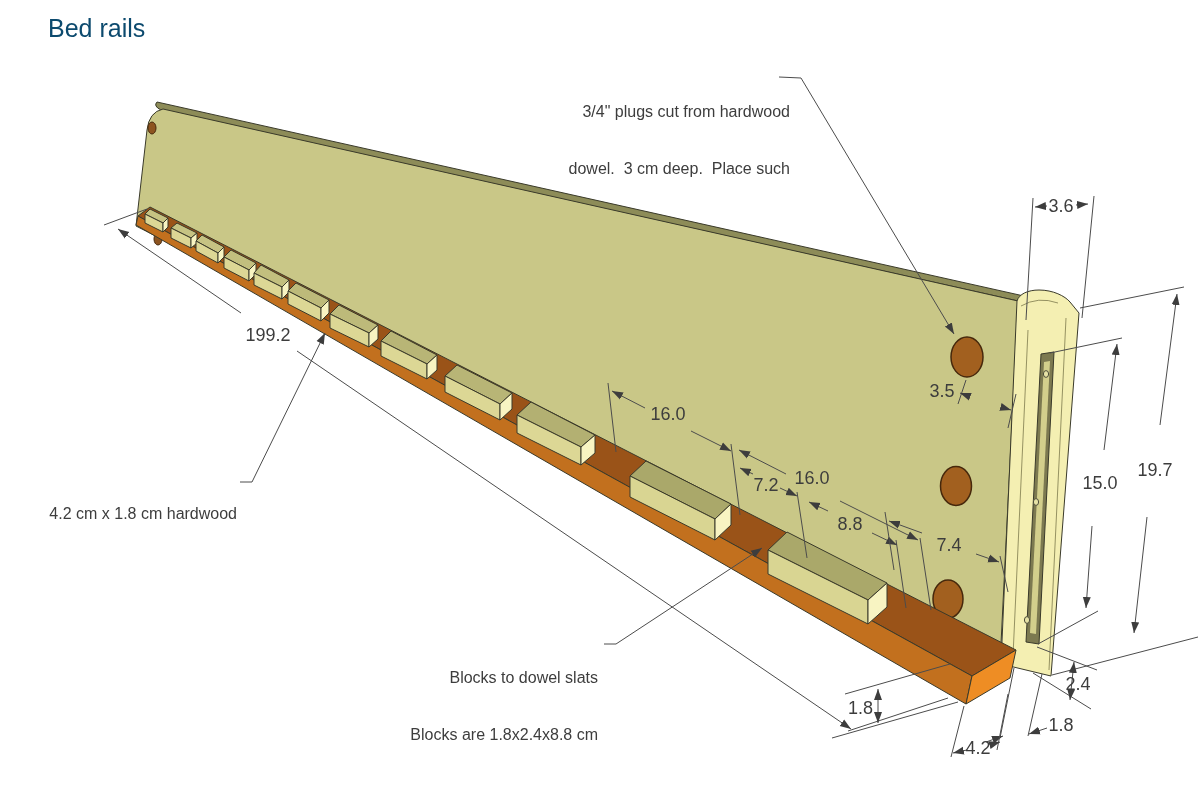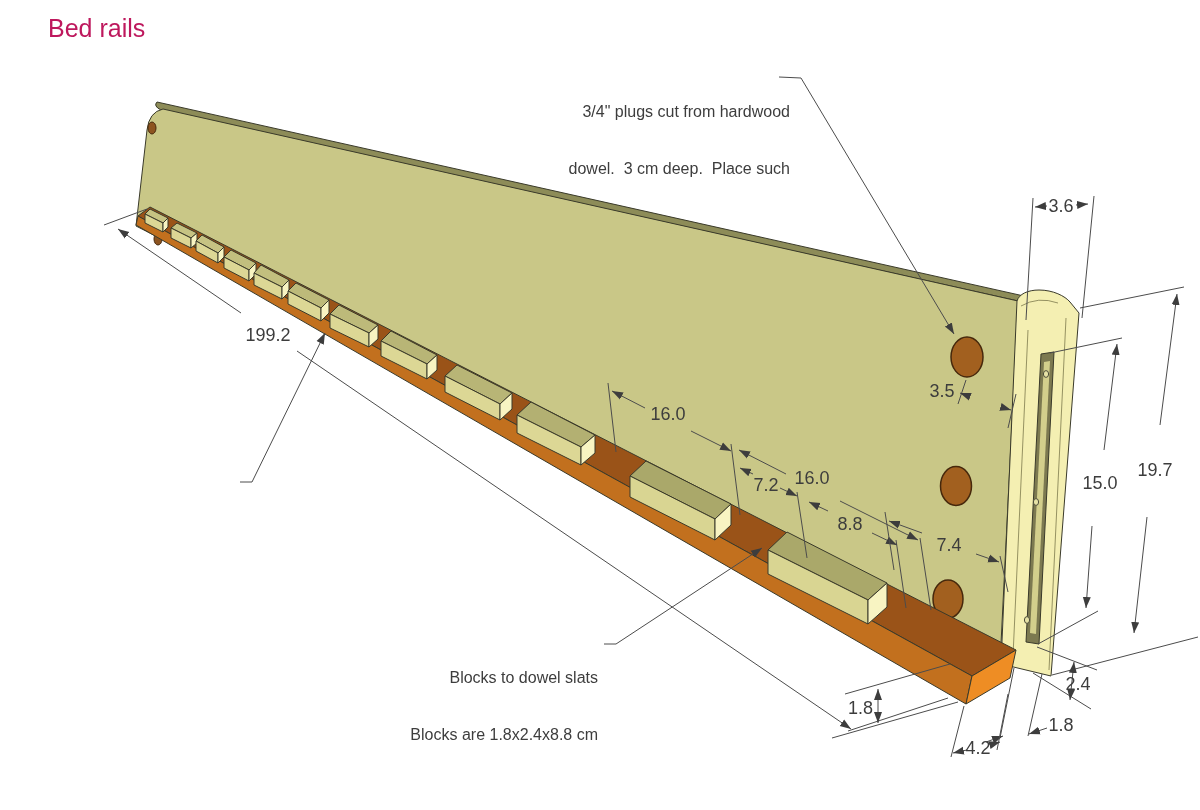--- a/index.html
+++ b/index.html
@@ -1,18 +1,18 @@
 <!DOCTYPE html>
 <html><head>
 <meta charset="utf-8">
 <style>
   html,body{margin:0;padding:0;background:#ffffff;}
   body{width:1200px;height:810px;position:relative;font-family:"Liberation Sans",sans-serif;overflow:hidden;}
   #stage{position:absolute;left:0;top:0;width:1200px;height:810px;}
-  .title{position:absolute;left:48px;top:14px;font-size:25px;color:#be185d;}
+  .title{position:absolute;left:48px;top:14px;font-size:25px;color:#0c4a6e;}
   .note{position:absolute;color:#3d3d3d;font-size:16px;line-height:19px;text-align:right;white-space:pre;}
   #note-plugs{left:490px;top:64px;width:300px;}
   #note-rail{left:17px;top:466px;width:220px;}
   #note-blocks{left:368px;top:630px;width:230px;}
   svg{position:absolute;left:0;top:0;}
   .edge{stroke:#3a3a2a;stroke-width:1;stroke-linejoin:round;}
   .dimline{stroke:#4c4c4c;stroke-width:1;fill:none;}
   .dimtext{font-size:18px;fill:#3d3d3d;}
   .contour{stroke:#8a8758;stroke-width:0.9;fill:none;}
 </style>
@@ -235,20 +235,21 @@
 </svg>
 
 <div class="title">Bed rails</div>
 
 <div class="note" id="note-plugs">
   <div>3/4" plugs cut from hardwood</div>
   <div>dowel.  3 cm deep.  Place such</div>
 </div>
 
 <div class="note" id="note-rail">
+  <div>4.2 cm x 1.8 cm hardwood</div>
 </div>
 
 <div class="note" id="note-blocks">
   <div>Blocks to dowel slats</div>
   <div>Blocks are 1.8x2.4x8.8 cm</div>
 </div>
 
 </div>
 
 </body></html>

